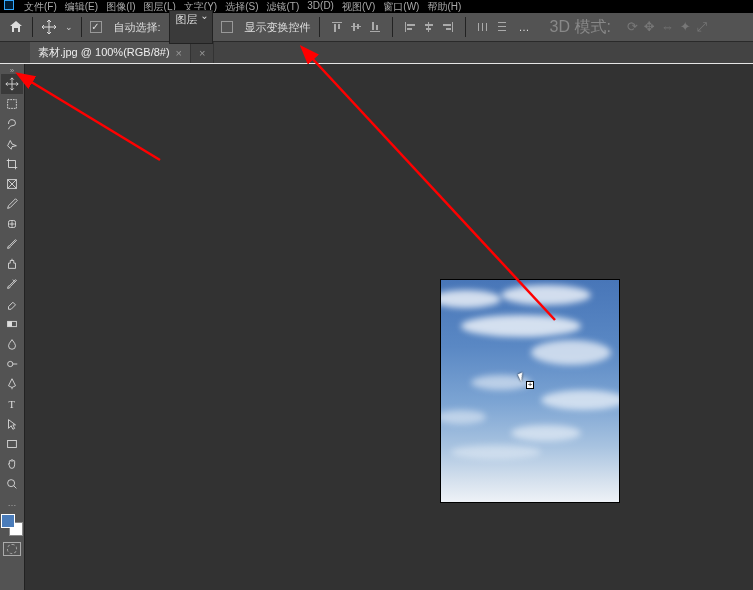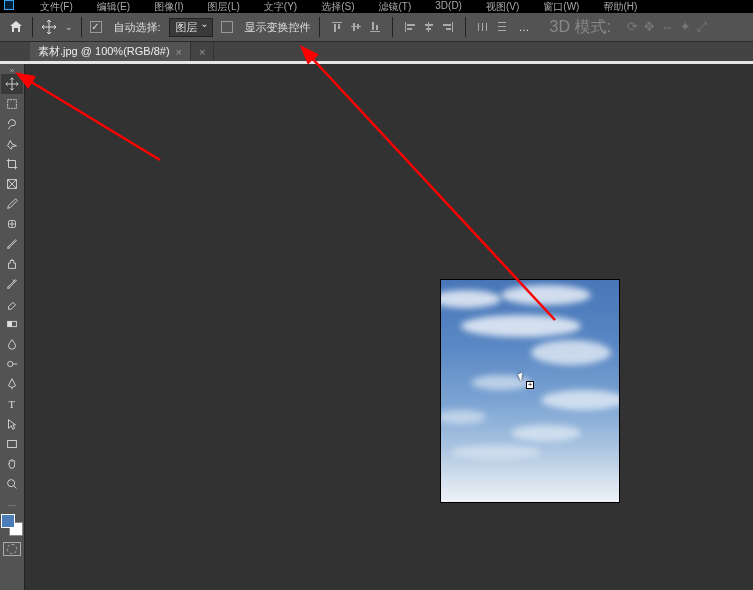--- a/index.html
+++ b/index.html
@@ -11,21 +11,21 @@
       color: #ccc;
       overflow: hidden;
       position: relative;
     }
     .menubar {
       height: 13px;
       background: #000;
       display: flex;
       align-items: flex-start;
       padding-left: 4px;
-      gap: 24px;
+      gap: 8px;
     }
     .menubar span { color: #aaa; font-size: 10px; white-space: nowrap; }
     .ps-icon {
       width: 10px; height: 10px;
       background: #001e36;
       border: 1px solid #31a8ff;
       margin-right: 2px;
     }
     .optionsbar {
       height: 29px;
@@ -54,21 +54,21 @@
     .checkbox.checked::after {
       content: "✓";
       font-size: 10px;
       color: #ddd;
       line-height: 1;
     }
     .opt-label { color: #ddd; font-size: 11px; }
     .dropdown {
       background: #3a3a3a;
       border: 1px solid #222;
-      padding: 1px 14px 1px 6px;
+      padding: 1px 14px 16px 6px;
       font-size: 11px;
       color: #ddd;
       position: relative;
     }
     .dropdown::after {
       content: "⌄";
       position: absolute;
       right: 3px;
       top: -1px;
       font-size: 10px;
@@ -86,21 +86,21 @@
     }
     .align-btn svg { width: 14px; height: 14px; }
     .more-dots { color: #ddd; letter-spacing: 2px; }
     .mode3d-label { color: #888; font-size: 16px; margin-left: 10px; }
     .mode3d-icons { display: flex; gap: 6px; margin-left: 8px; }
     .mode3d-icons span { color: #777; font-size: 13px; }
     
     .tabbar {
       height: 22px;
       background: #434343;
-      border-bottom: 3px solid #e5e5e5;
+      border-bottom: 1px solid #e5e5e5;
       display: flex;
       align-items: stretch;
       padding-left: 30px;
     }
     .tab {
       display: flex;
       align-items: center;
       padding: 0 8px;
       gap: 6px;
       font-size: 11px;

